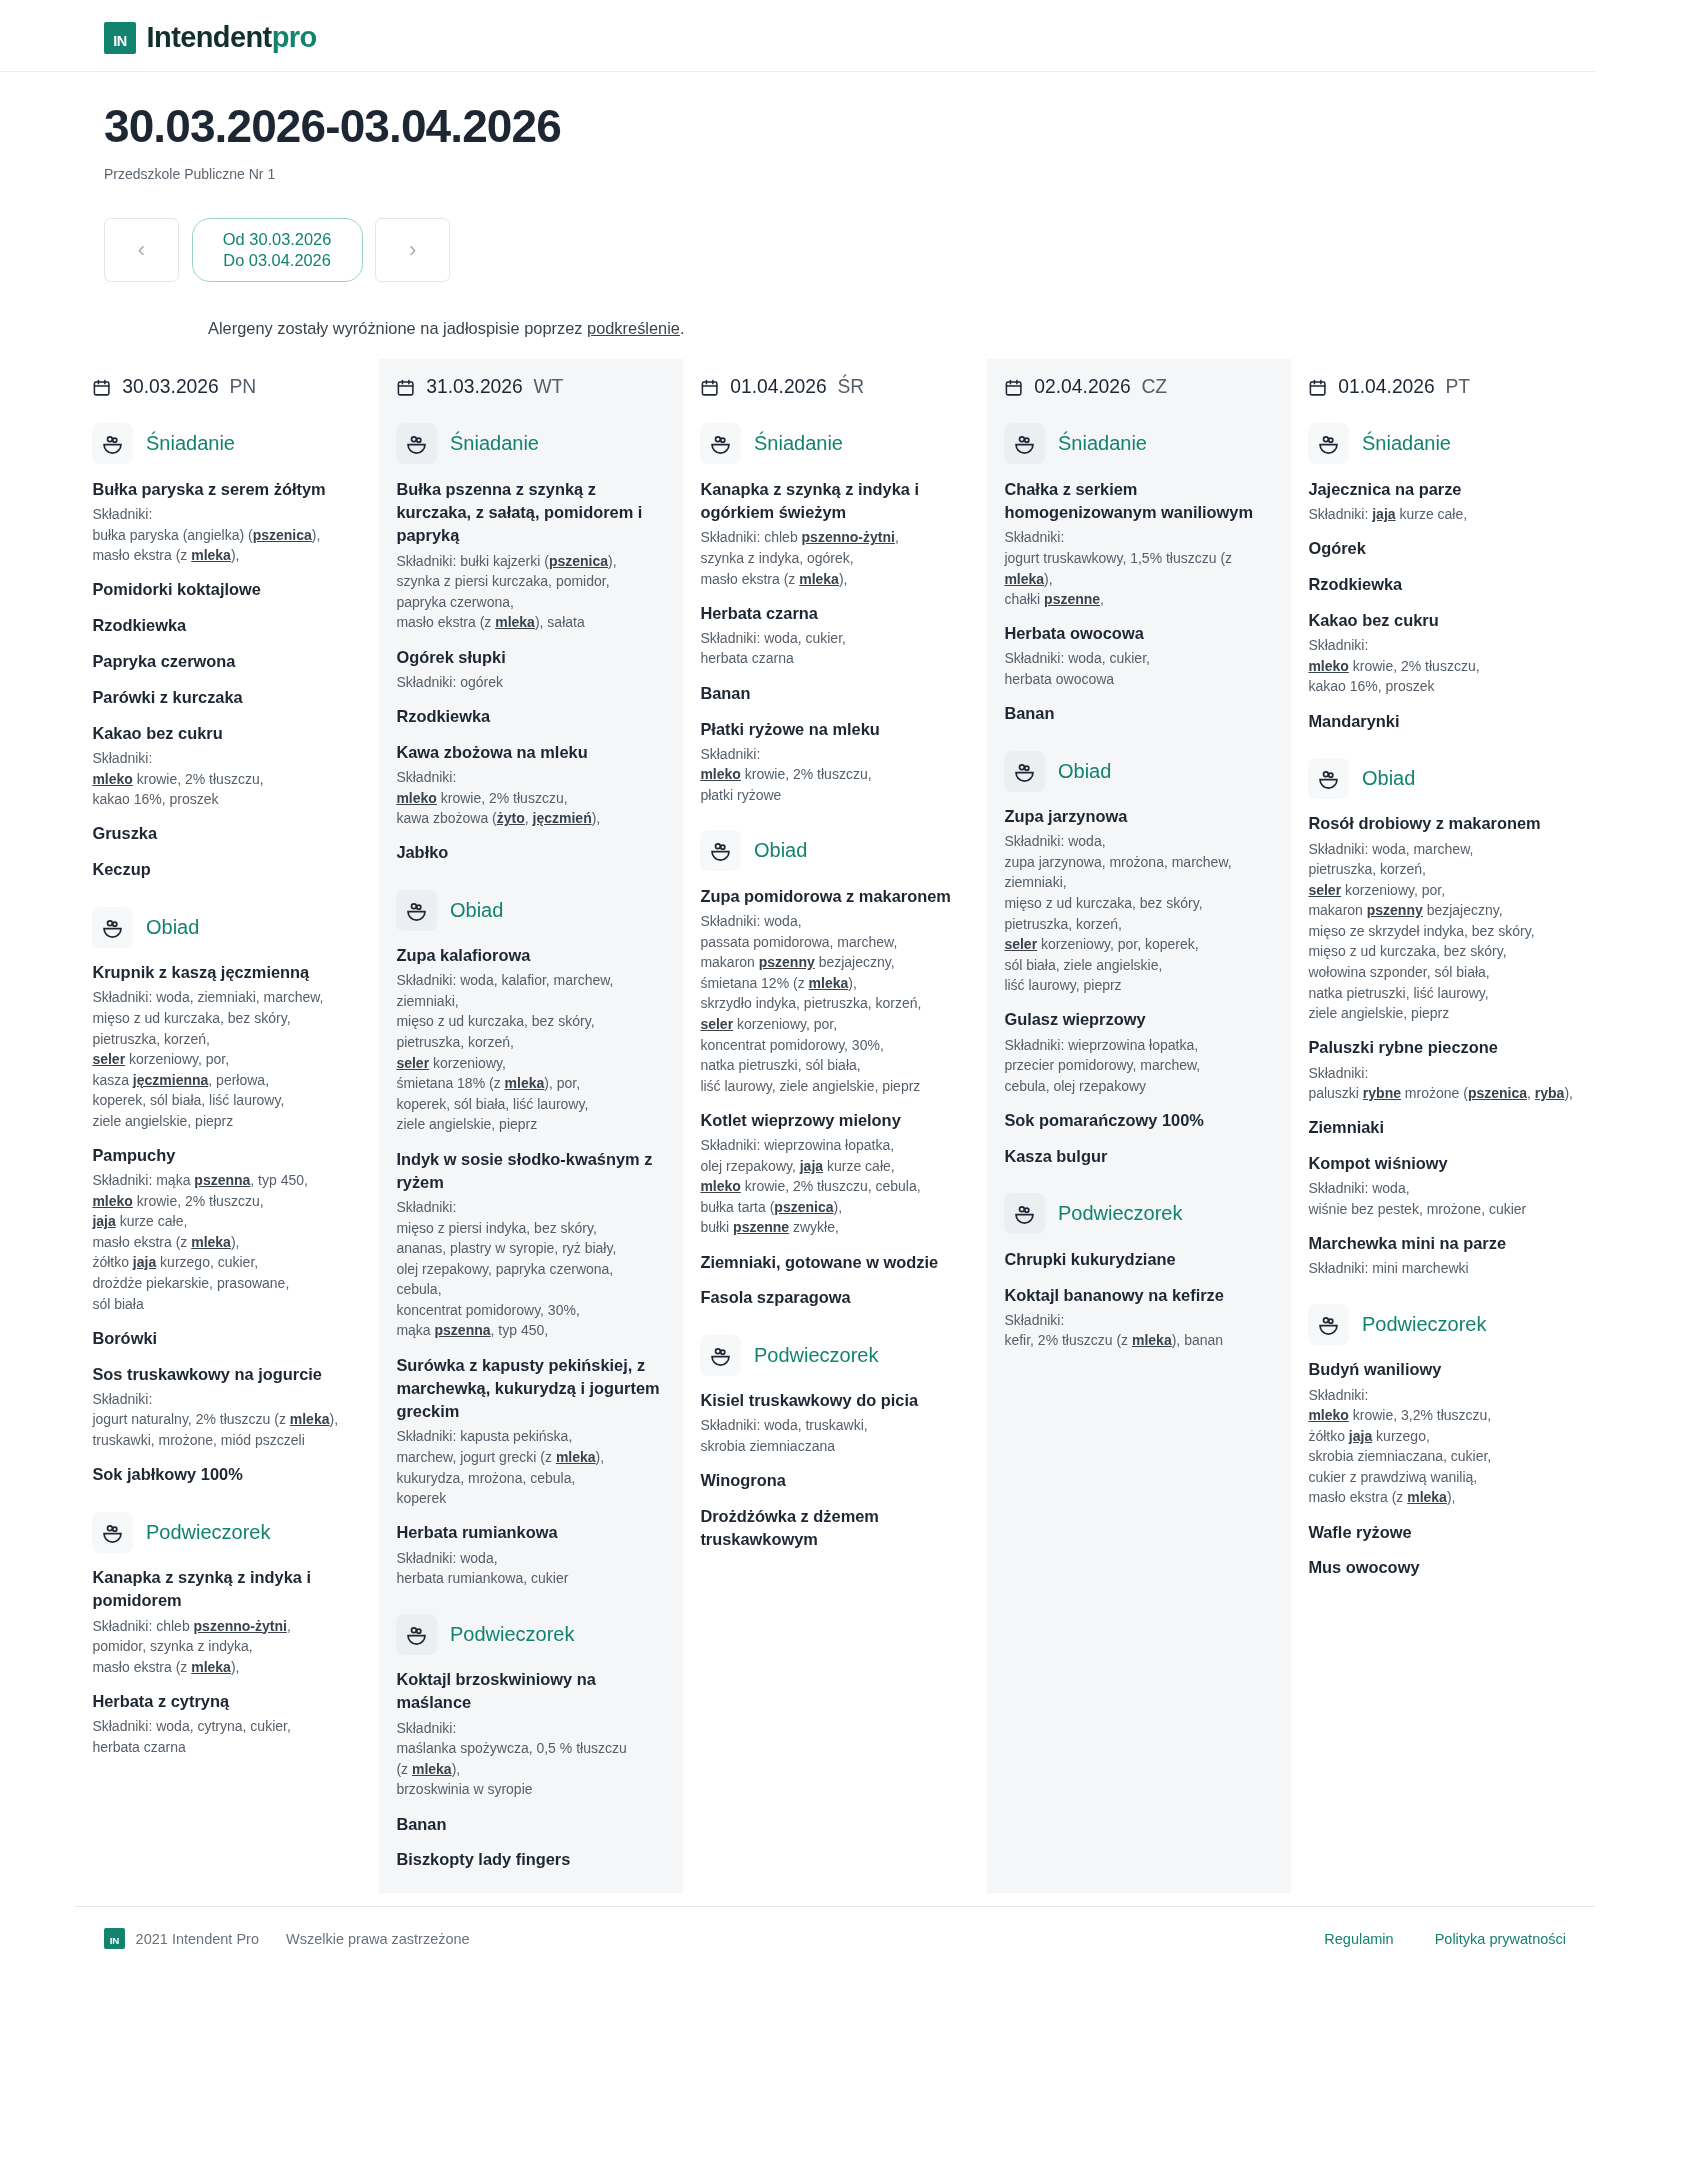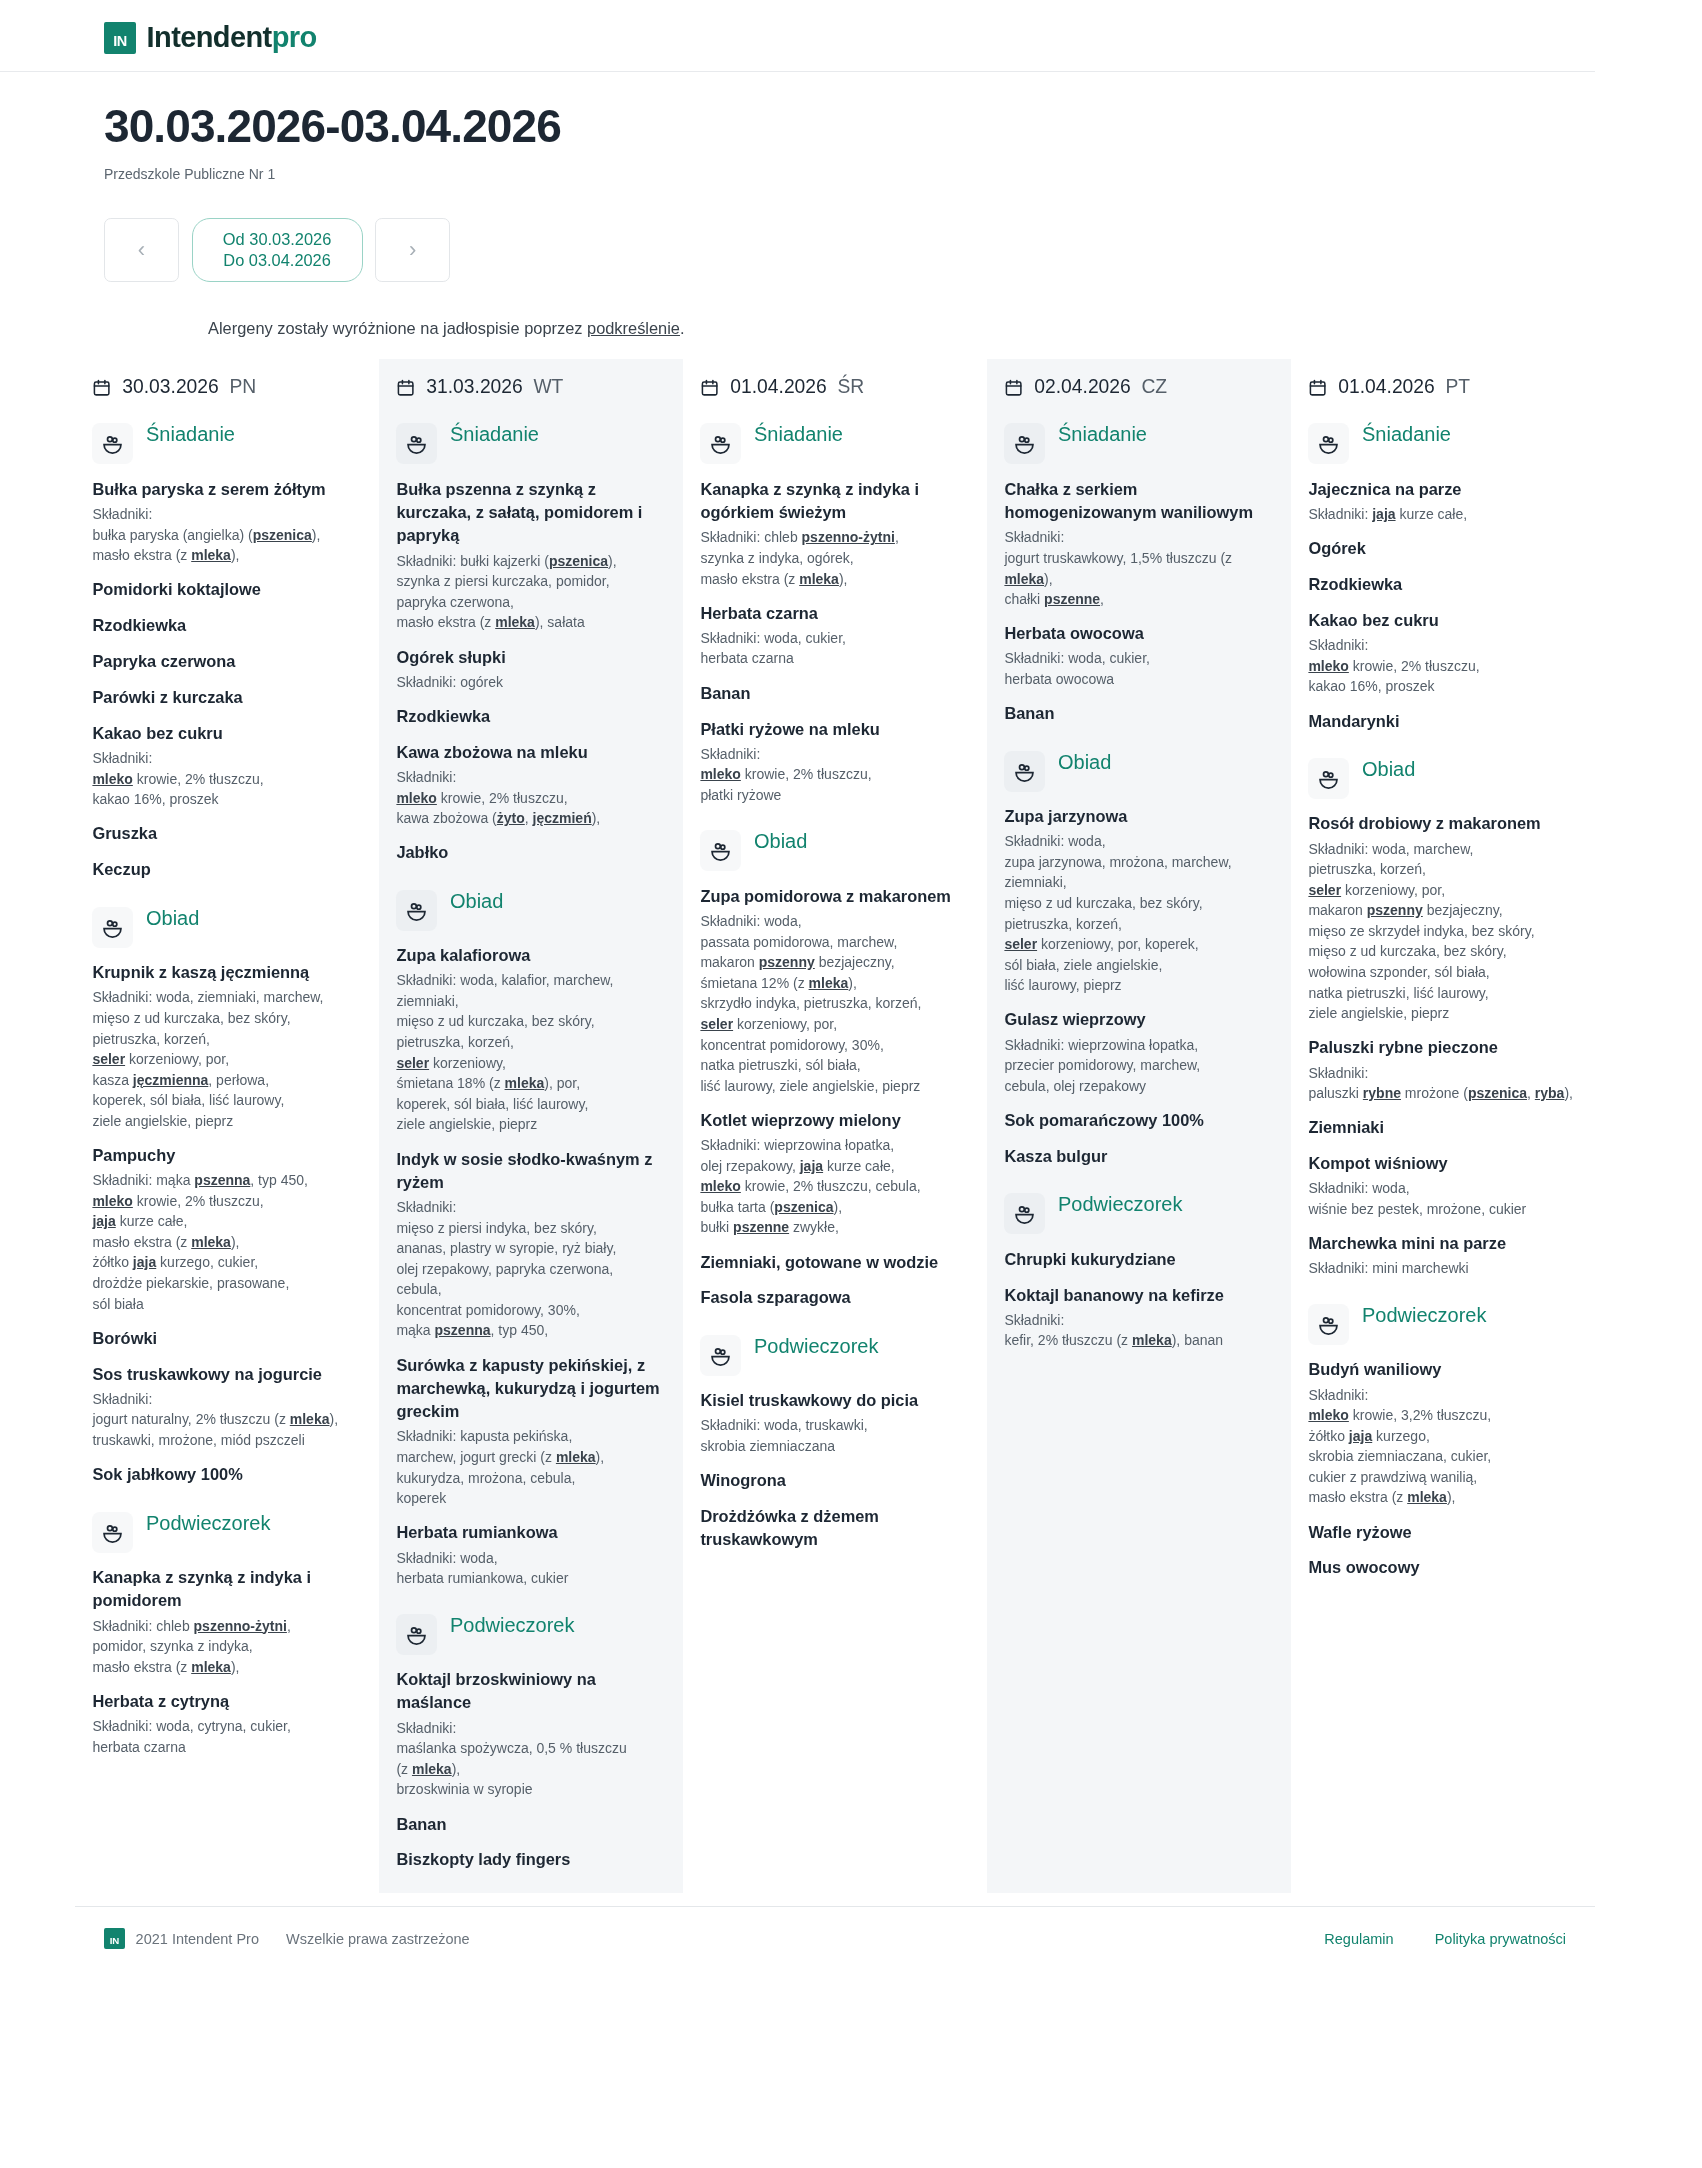--- a/index.html
+++ b/index.html
@@ -65,21 +65,21 @@
 
   .daytitle {
     display: flex; align-items: center; gap: 10.6px;
     font-size: 19.3px; color: #1d2733; margin-bottom: 21px;
   }
   .daytitle .date { font-weight: normal; }
   .daytitle .dow { color: #555f69; }
   .cal-icon { flex: 0 0 auto; display: block; }
 
   .mealhead {
-    display: flex; align-items: flex-start; gap: 12.6px; margin: 25px 0 13.5px 0;
+    display: flex; align-items: center; gap: 12.6px; margin: 25px 0 13.5px 0;
   }
   .mealicon {
     width: 41px; height: 41px; border-radius: 7.7px; background: #f7f8f9;
     display: flex; align-items: center; justify-content: center; flex: 0 0 auto;
   }
   .daycol.alt .mealicon { background: #eceff2; }
   .mealname { color: #12836e; font-size: 20px; }
 
   .dish { margin-top: 12.6px; }
   .dish-name {

